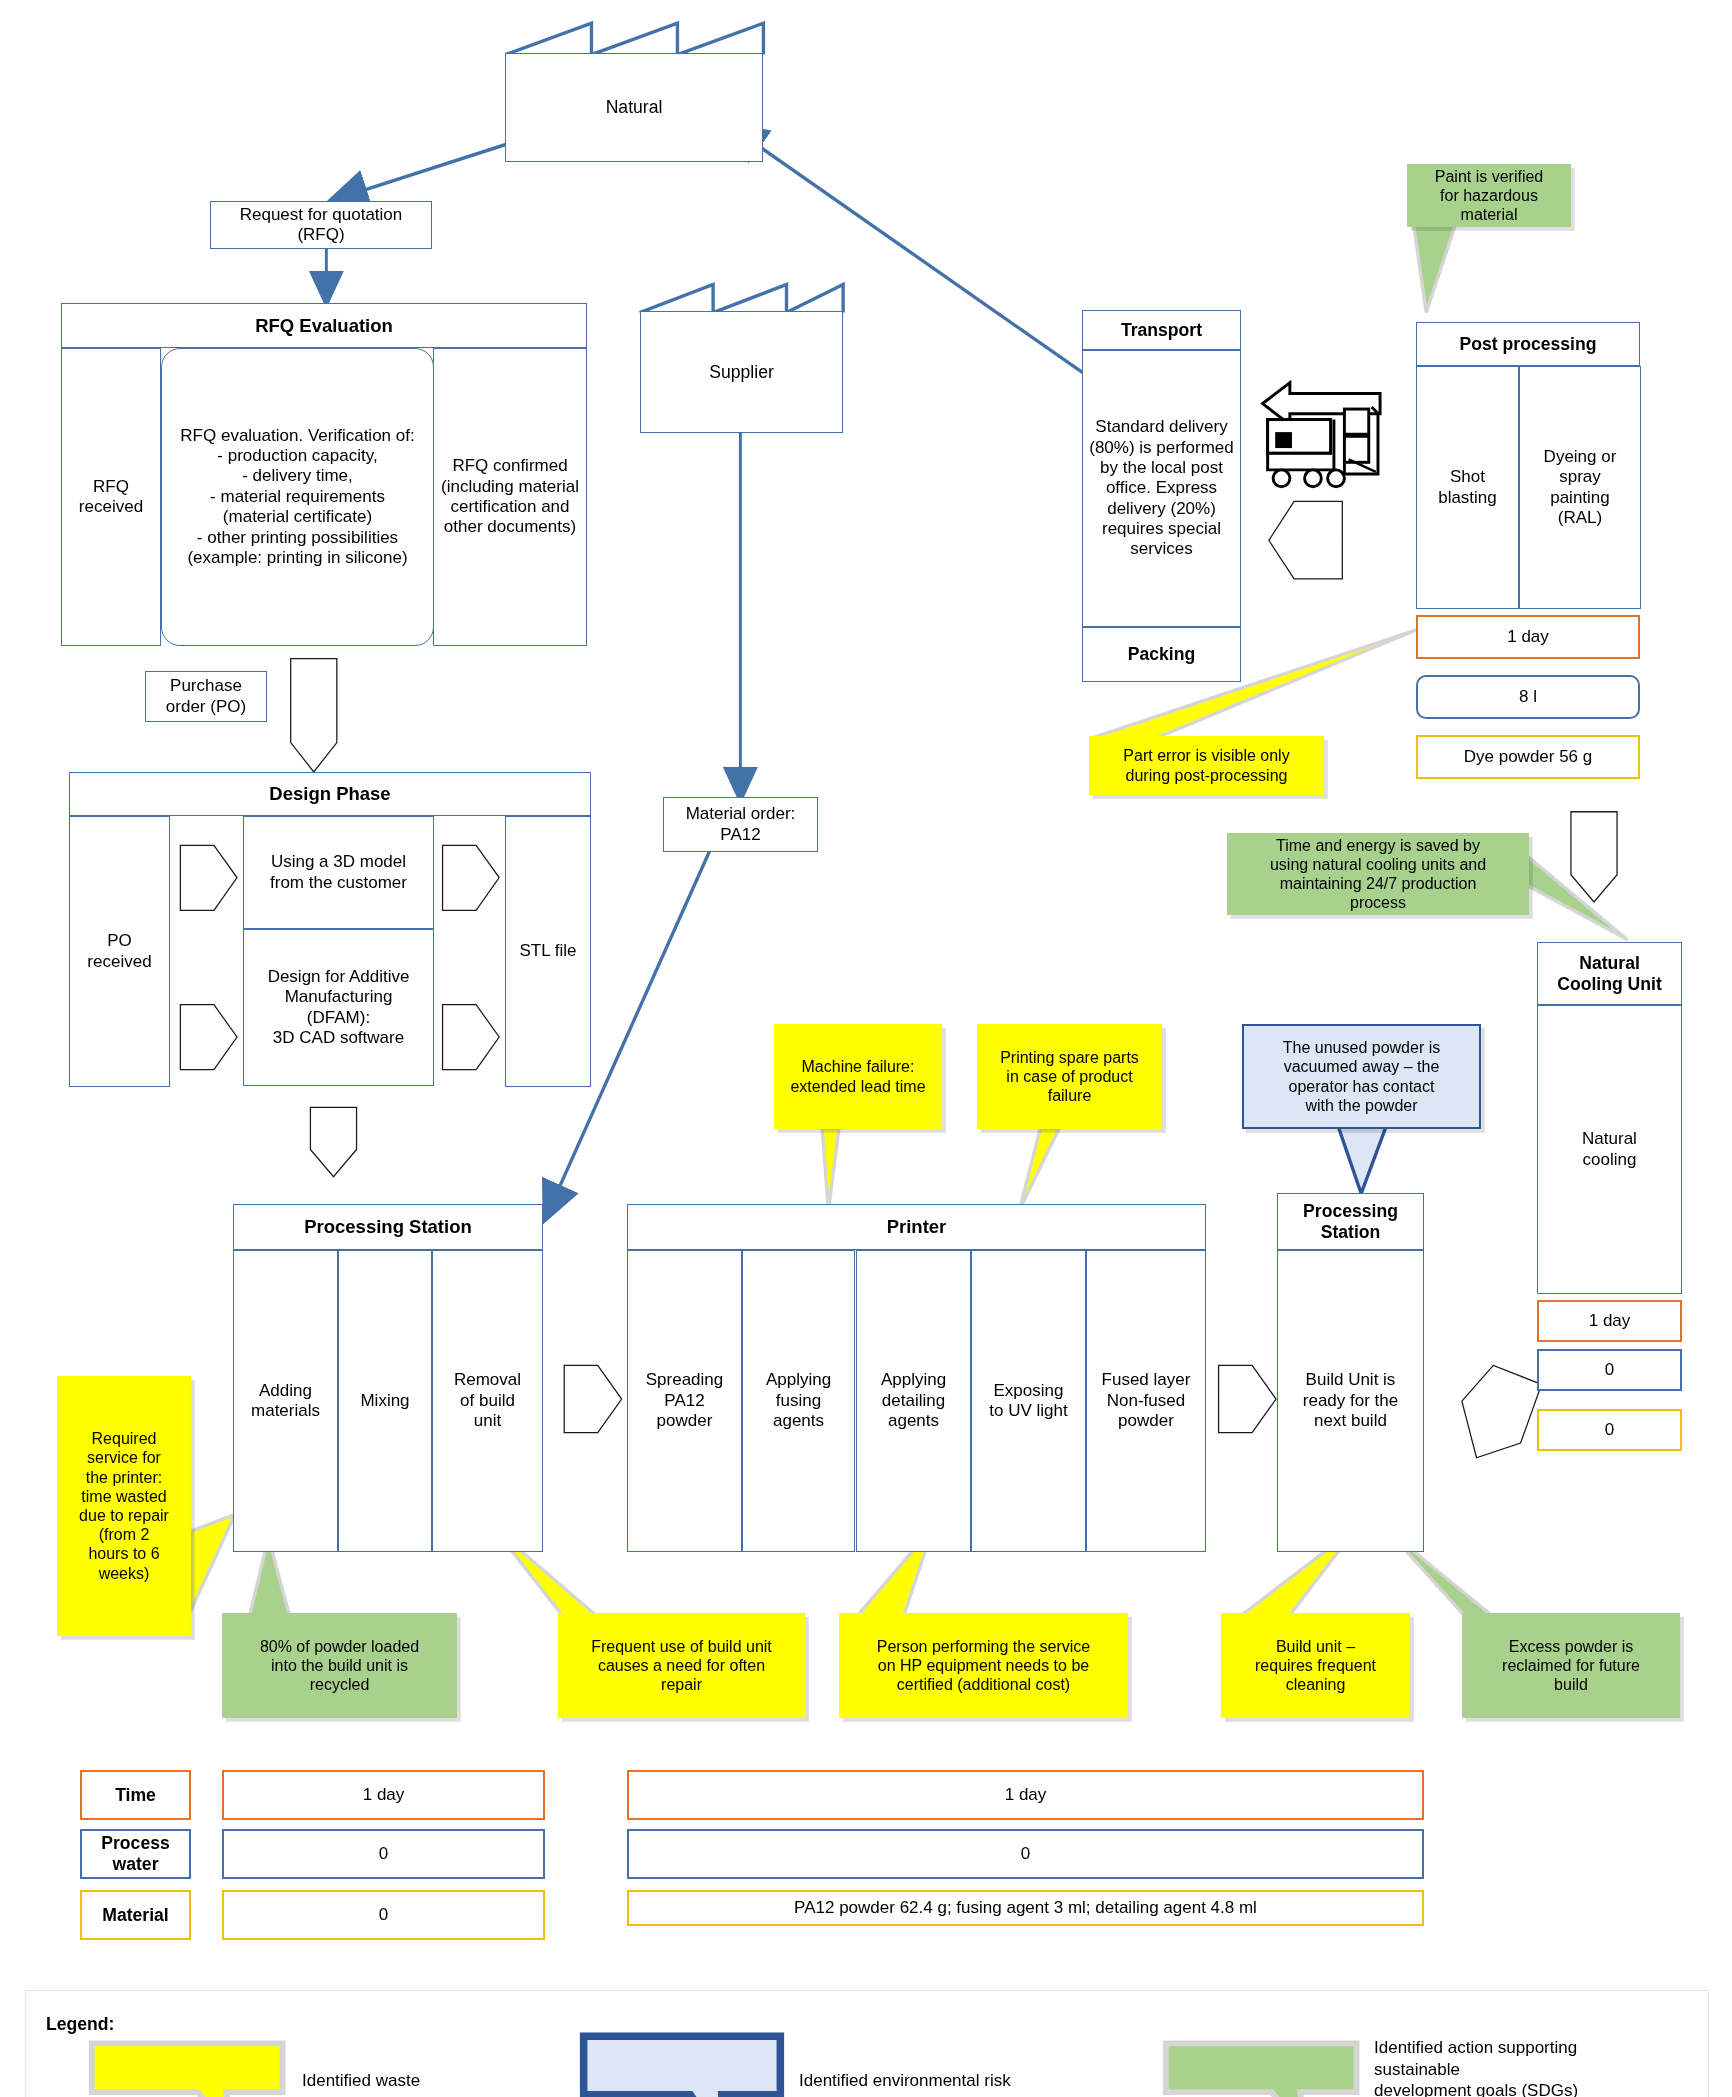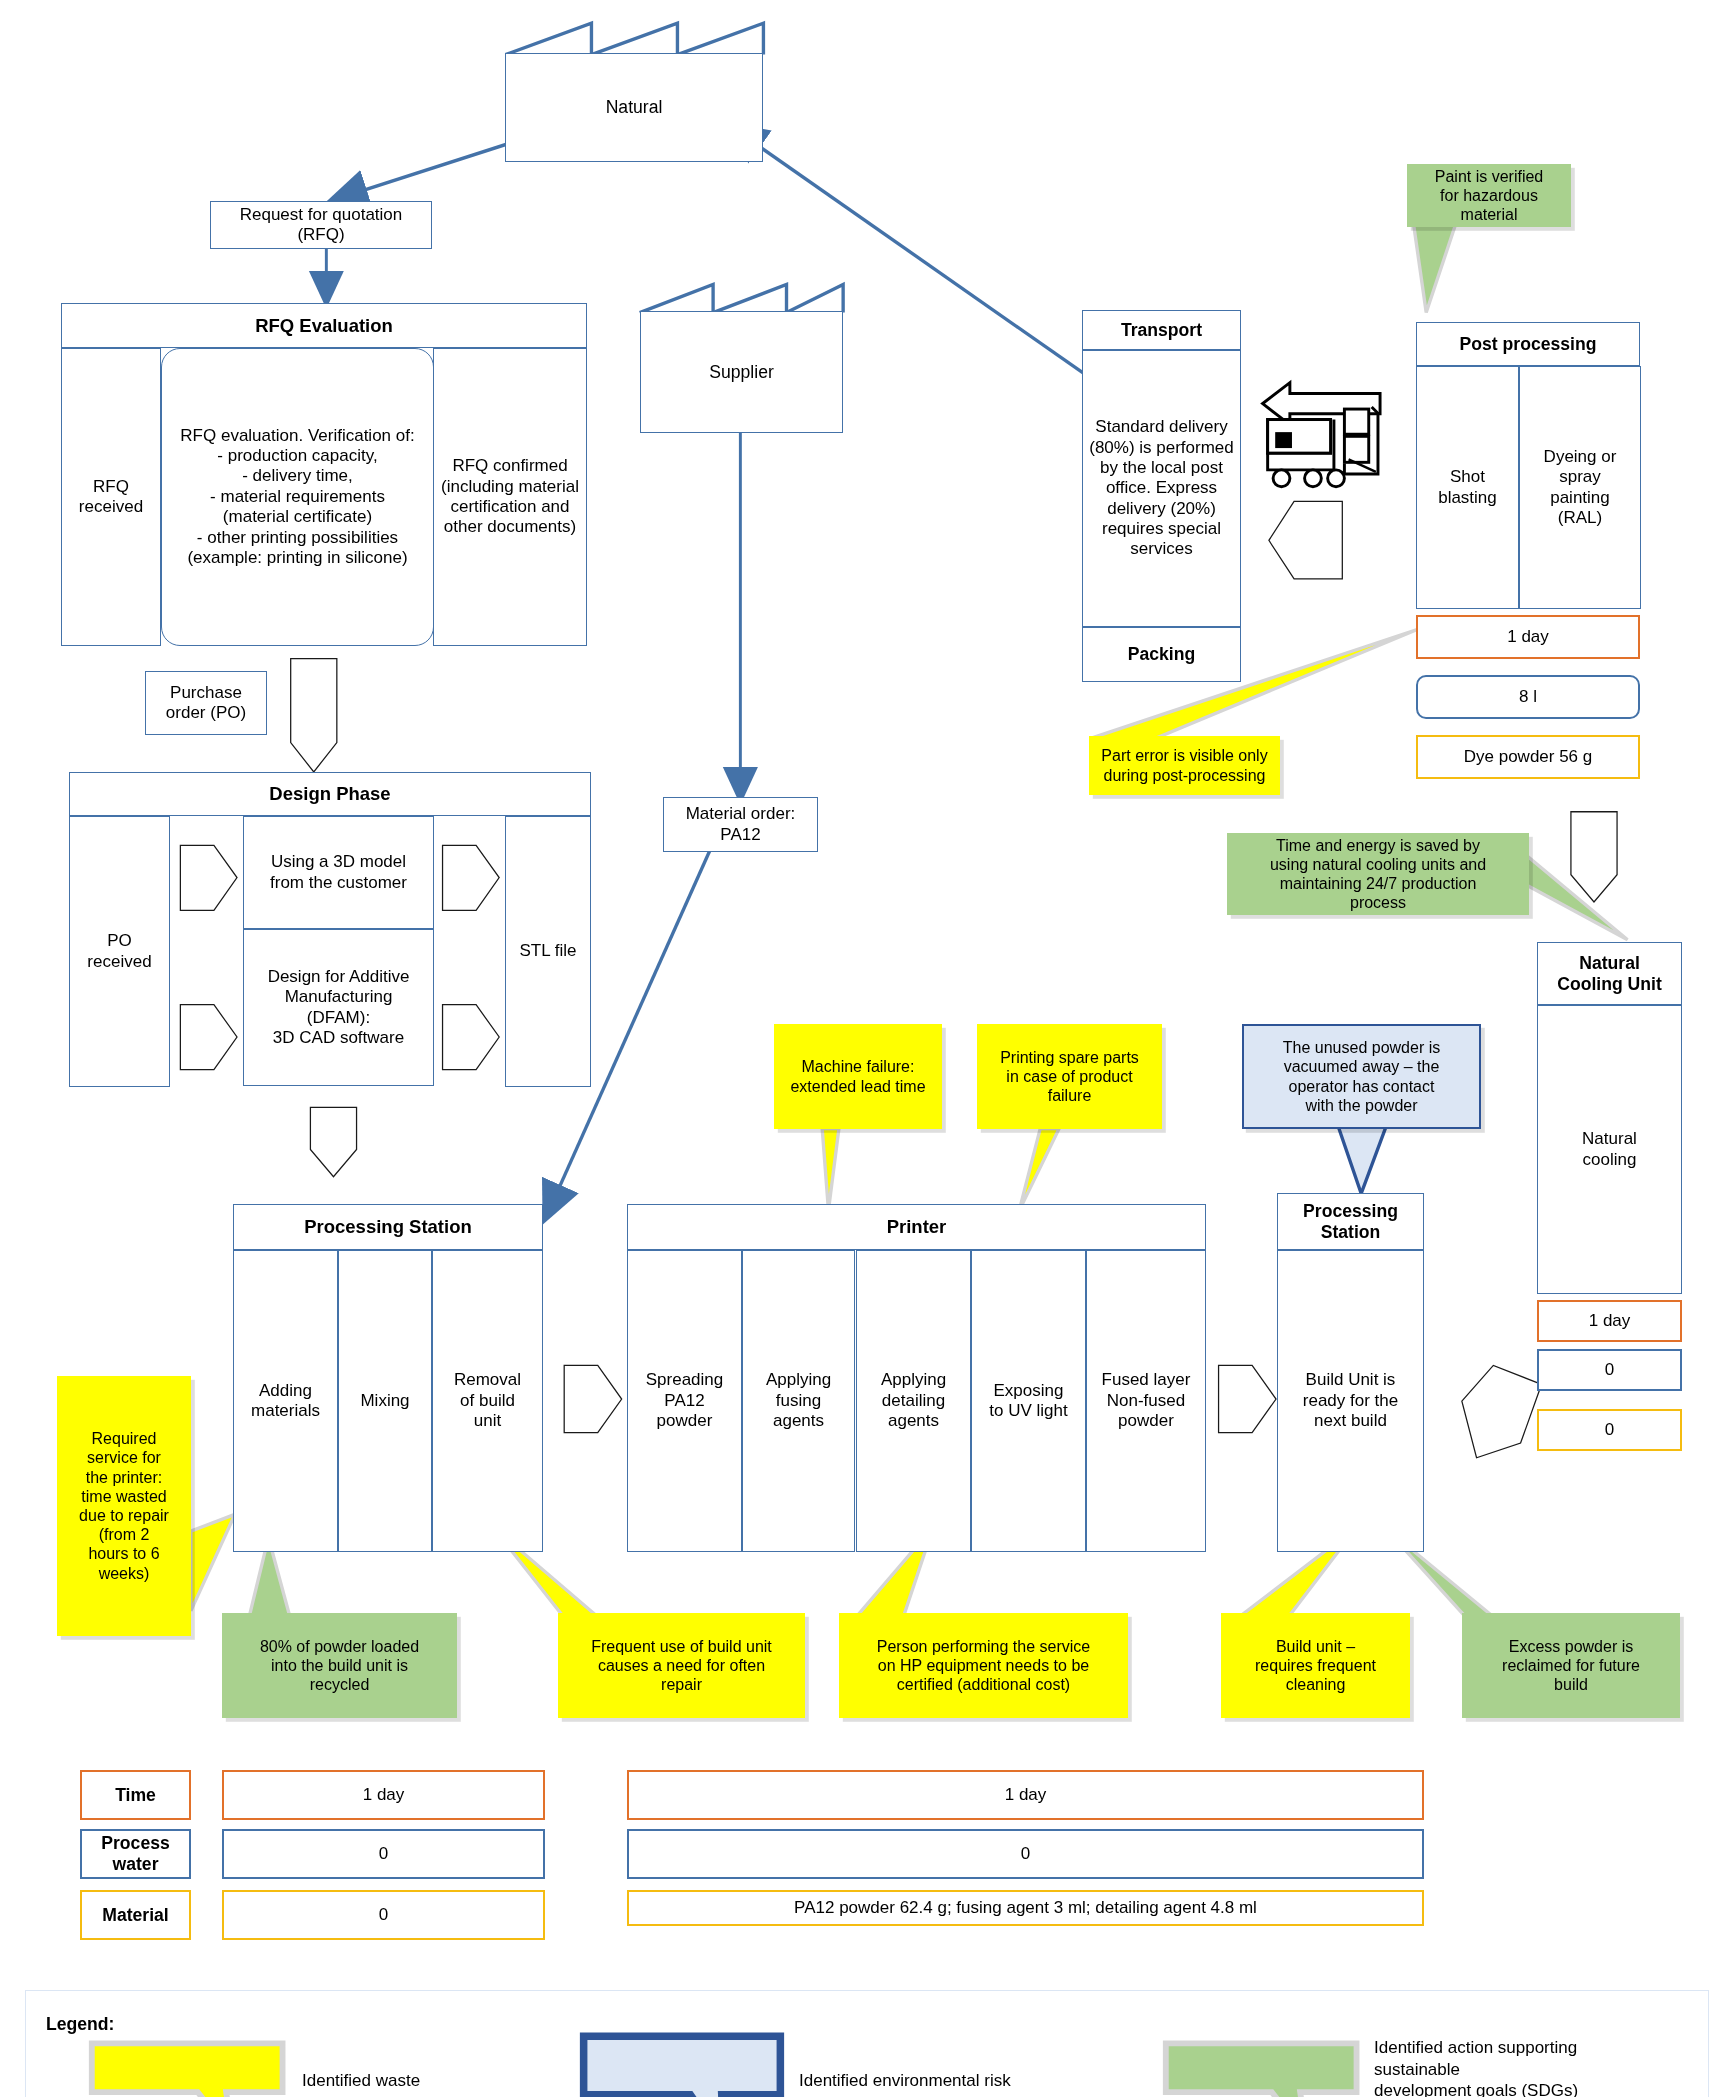--- a/index.html
+++ b/index.html
@@ -186,21 +186,21 @@
 - material requirements
 (material certificate)
 - other  printing possibilities
 (example: printing in silicone)</span>
   </div>
   <div class="abs cell" style="left:433px;top:348px;width:154px;height:298px;font-size:17px;padding:0 5.9px;">
     <span>RFQ confirmed
 (including material certification and other documents)</span>
   </div>
 
-  <div class="abs boxblue tx" style="left:145px;top:671px;width:122px;height:64px;font-size:17px;">
+  <div class="abs boxblue tx" style="left:145px;top:671px;width:122px;height:51px;font-size:17px;">
     <span>Purchase
 order (PO)</span>
   </div>
 
   <div class="abs boxblue tx" style="left:640px;top:311px;width:203px;height:122px;font-size:17.6px;">
     <span>Supplier</span>
   </div>
 
   <div class="abs boxblue tx" style="left:663px;top:797px;width:155px;height:55px;font-size:17px;">
     <span>Material order:
@@ -325,21 +325,21 @@
   <div class="abs hdr" style="left:1277px;top:1193px;width:147px;height:57px;font-size:17.6px;">
     <span class="tx">Processing
 Station</span>
   </div>
   <div class="abs cell" style="left:1277px;top:1250px;width:147px;height:302px;font-size:17px;">
     <span>Build Unit is
 ready for the
 next build</span>
   </div>
 
-  <div class="callout c-yellow" style="left:1089px;top:736px;width:191px;height:59px;font-size:16px;">
+  <div class="callout c-yellow" style="left:1089px;top:736px;width:235px;height:59px;font-size:16px;">
     <span>Part error is visible only
 during post-processing</span>
   </div>
 
   <div class="callout c-green" style="left:1407px;top:164px;width:164px;height:63px;font-size:16px;">
     <span>Paint is verified
 for hazardous
 material</span>
   </div>
 

